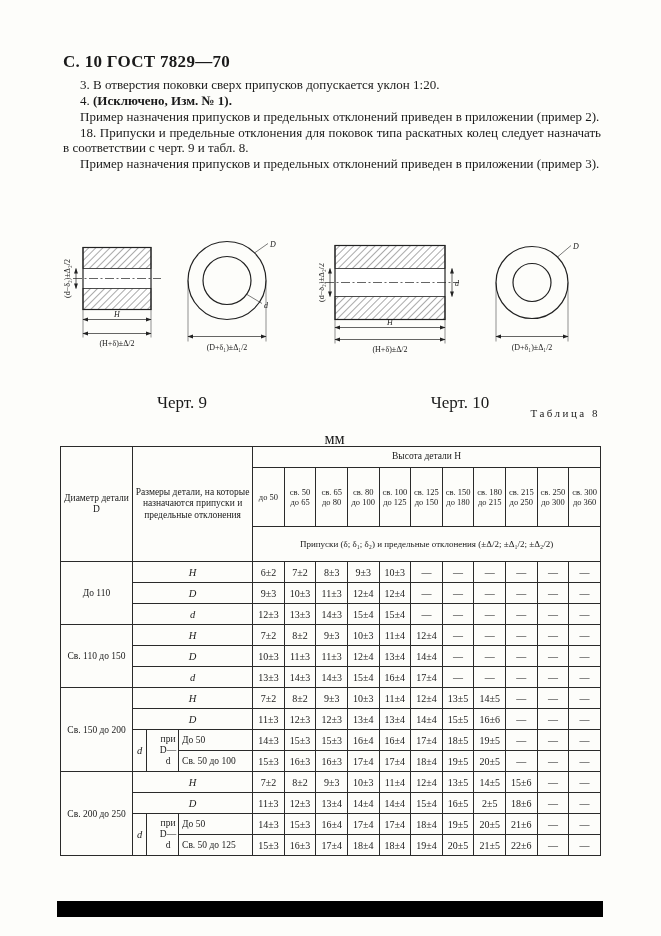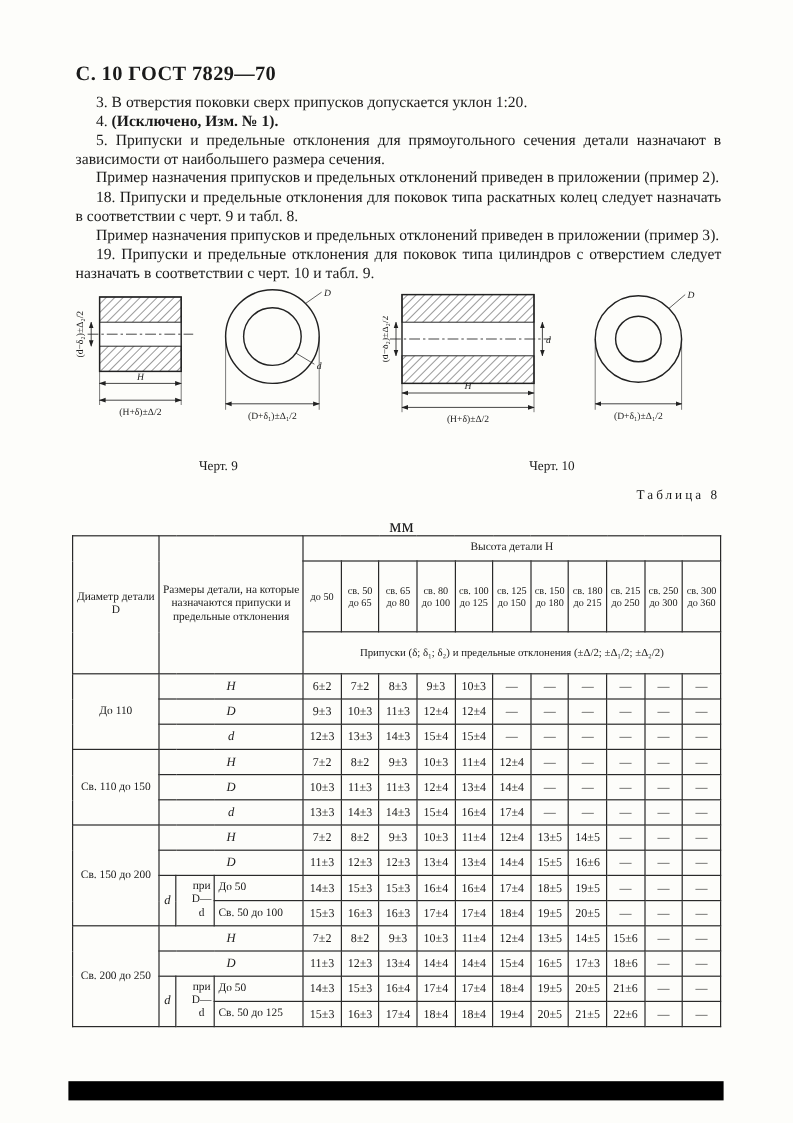--- a/index.html
+++ b/index.html
@@ -7,21 +7,21 @@
     width:661px;height:936px;position:relative;overflow:hidden;
     background:#fdfdfa;color:#1a1a1a;
     font-family:"Liberation Serif","DejaVu Serif",serif;
   }
   .hdr{position:absolute;top:52px;left:63px;font-size:17px;font-weight:bold;letter-spacing:.3px;}
   .paras{position:absolute;top:77px;left:63px;width:538px;font-size:13px;line-height:1.22;text-align:justify;}
   .paras p{margin:0;text-indent:17px;}
   .b{font-weight:bold;}
   .figs{position:absolute;top:222px;left:63px;width:538px;display:flex;justify-content:space-between;}
   .figgroup{display:flex;flex-direction:column;align-items:center;}
-  .figcap{font-size:11px;margin-top:6px;}
+  .figcap{font-size:17px;margin-top:16px;}
   .dim{font-size:8px;fill:#1a1a1a;}
   .it{font-style:italic;}
   .tabtitle{position:absolute;top:407px;right:61px;font-size:11px;letter-spacing:2.5px;}
   .units{position:absolute;top:430px;left:4px;width:661px;text-align:center;font-size:16px;}
   .twrap{position:absolute;top:446px;left:60px;}
   table{border-collapse:collapse;table-layout:fixed;width:541px;}
   th,td{border:1px solid #2a2a2a;text-align:center;vertical-align:middle;font-weight:normal;padding:1px;}
   thead th{font-size:9px;line-height:1.18;}
   .hh{height:18px;font-size:9.5px;text-align:center;}
   .c1h{font-size:9.5px;padding:2px;}
@@ -36,25 +36,23 @@
   .bottombar{position:absolute;top:901px;left:57px;width:546px;height:16px;background:#000;}
 </style>
 </head>
 <body>
 
 <div class="hdr">С. 10 ГОСТ 7829—70</div>
 
 <div class="paras">
     <p><span>3. В отверстия поковки сверх припусков допускается уклон 1:20.</span></p>
     <p><span>4. </span><span class="b">(Исключено, Изм. № 1).</span></p>
-    <p><span>5. Припуски и предельные отклонения для прямоугольного сечения детали назначают в зависимости от наибольшего размера сечения.</span></p>
     <p><span>Пример назначения припусков и предельных отклонений приведен в приложении (пример 2).</span></p>
     <p><span>18. Припуски и предельные отклонения для поковок типа раскатных колец следует назначать в соответствии с черт. 9 и табл. 8.</span></p>
     <p><span>Пример назначения припусков и предельных отклонений приведен в приложении (пример 3).</span></p>
-    <p><span>19. Припуски и предельные отклонения для поковок типа цилиндров с отверстием следует назначать в соответствии с черт. 10 и табл. 9.</span></p>
   </div>
 
 <div class="figs">
 
   <div class="figgroup">
     <svg width="238" height="155" viewBox="0 0 238 124" preserveAspectRatio="xMidYMid meet">
       <defs>
         <pattern id="h9" width="5" height="5" patternUnits="userSpaceOnUse" patternTransform="rotate(45)">
           <line x1="0" y1="0" x2="0" y2="5" stroke="#555" stroke-width="1"></line>
         </pattern>
@@ -330,21 +328,21 @@
         </tr>
         <tr>
           <td class="dimlab" colspan="3">D</td>
           <td class="val">11±3</td>
           <td class="val">12±3</td>
           <td class="val">13±4</td>
           <td class="val">14±4</td>
           <td class="val">14±4</td>
           <td class="val">15±4</td>
           <td class="val">16±5</td>
-          <td class="val">17±3</td>
+          <td class="val">2±5</td>
           <td class="val">18±6</td>
           <td class="val">—</td>
           <td class="val">—</td>
         </tr>
         <tr>
           <td class="dimlab" rowspan="2">d</td>
           <td class="sublab" rowspan="2">при
 D—d</td>
           <td class="range">До 50</td>
           <td class="val">14±3</td>

